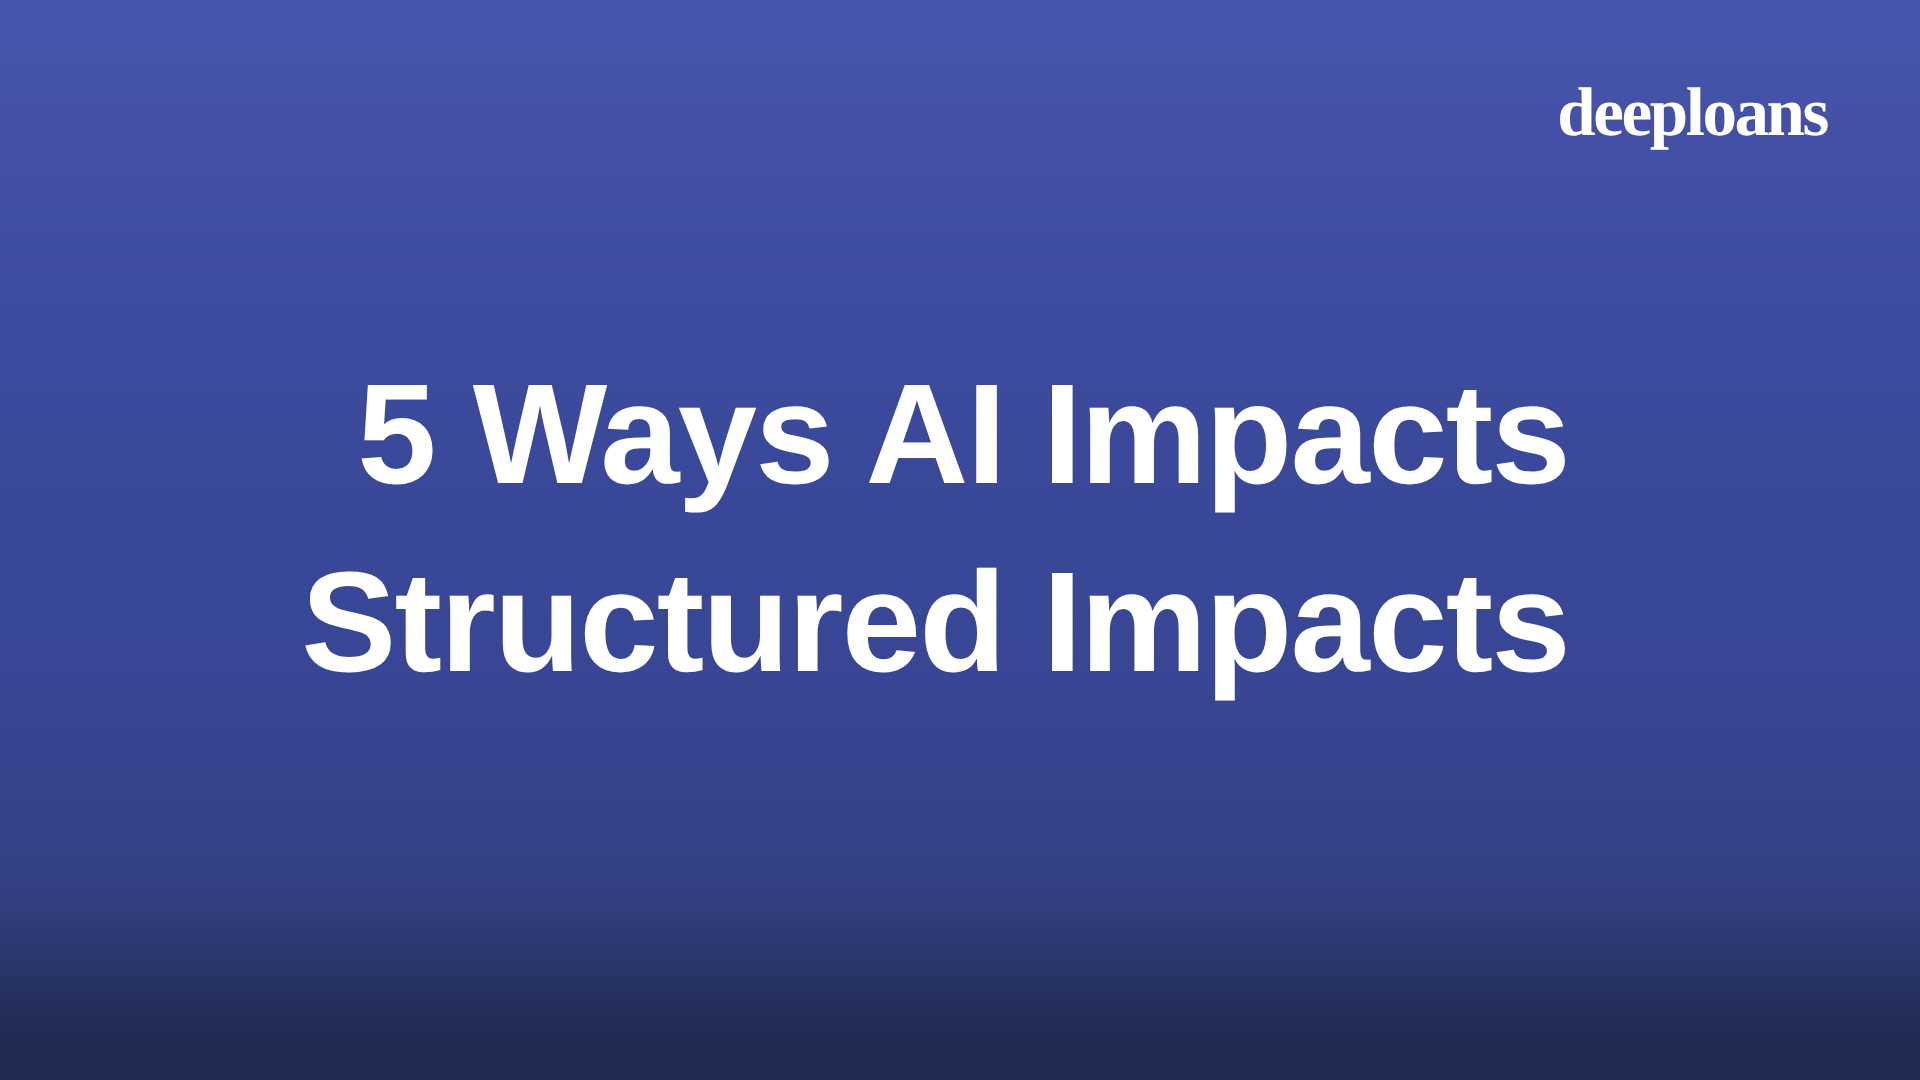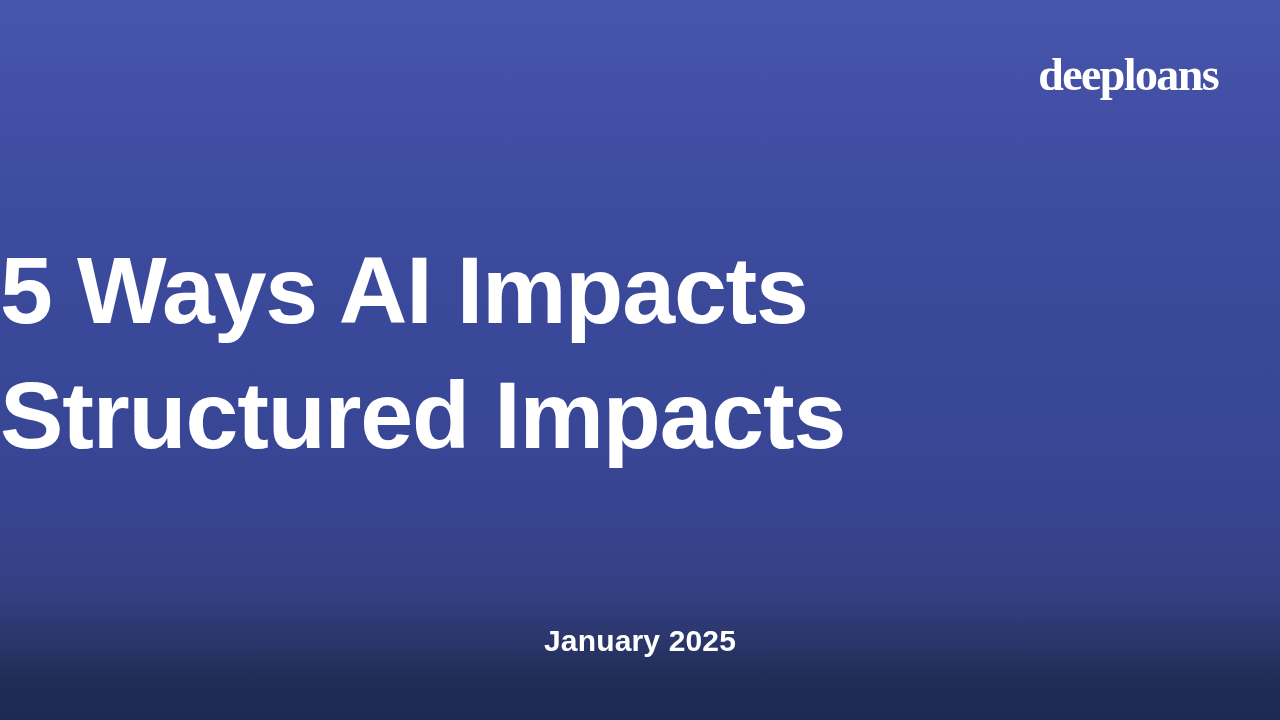--- a/index.html
+++ b/index.html
@@ -67,21 +67,21 @@
     white-space: nowrap;
     font-family: Liberation Serif, serif;
   }
 
   
   .title-block {
     position: absolute;
     top: 228px;
     left: 0;
     width: 1046px;
-    text-align: left;
+    text-align: right;
   }
 
   .title-line {
     color: #ffffff;
     font-size: 95px;
     font-weight: bold;
     line-height: 125px;
     letter-spacing: -0.012em;
     white-space: nowrap;
   }
@@ -108,15 +108,14 @@
 
   <div class="bottom-band"></div>
 
   <div class="logo">deeploans</div>
 
   <div class="title-block">
     <div class="title-line">5 Ways AI Impacts</div>
     <div class="title-line">Structured Impacts</div>
   </div>
 
-  <div class="date">January 2025</div>
 
 </div>
 
 </body></html>

